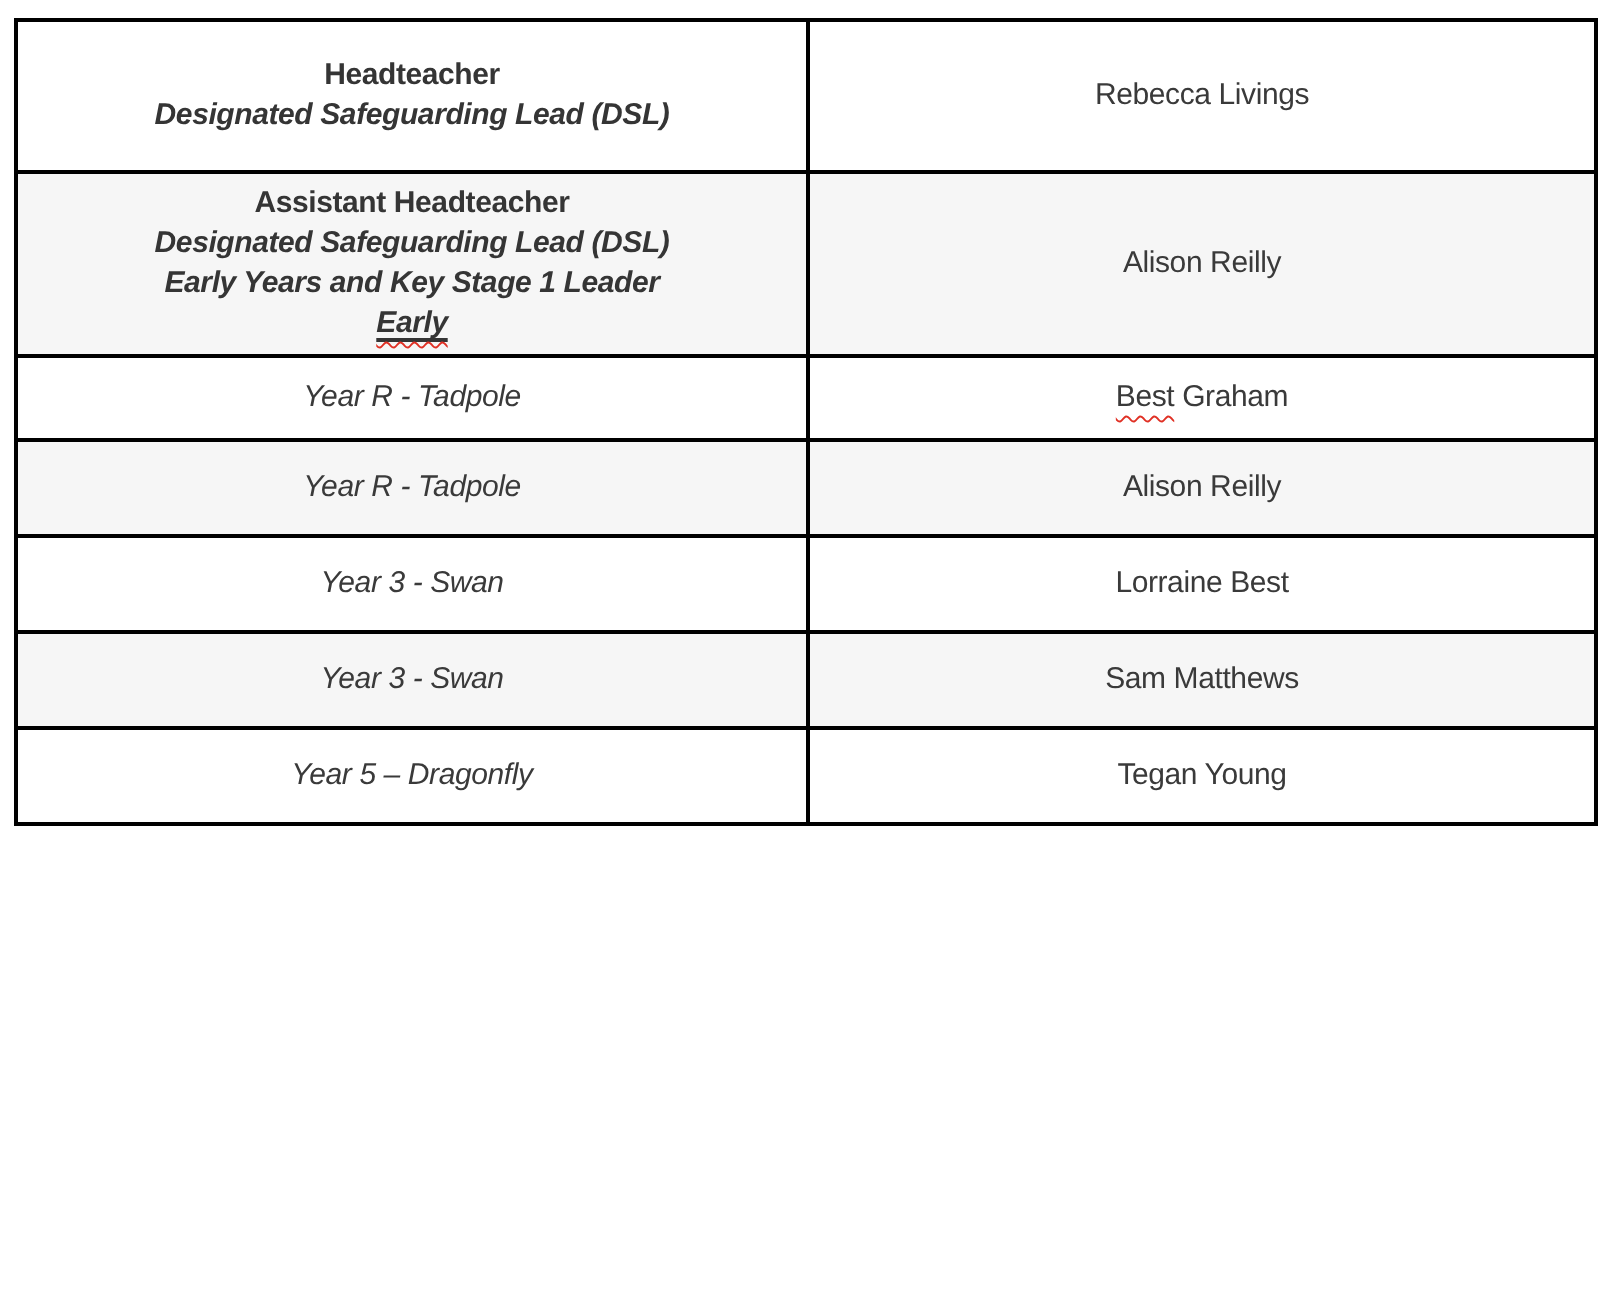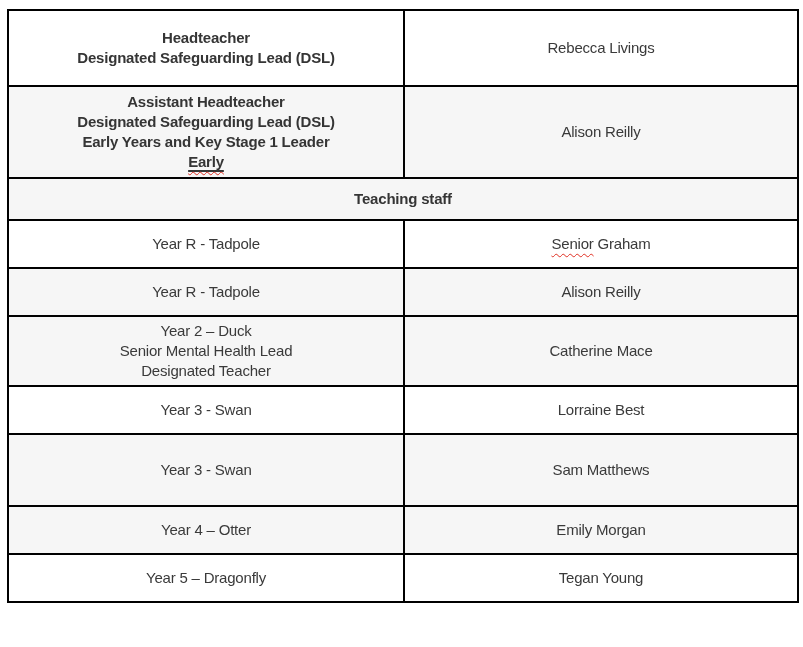--- a/index.html
+++ b/index.html
@@ -42,21 +42,21 @@
   }
   tr:nth-child(1) td{height:66px;}
   tr:nth-child(2) td{height:82px;}
   tr:nth-child(3) td{height:32px;}
   tr:nth-child(8) td{height:62px;}
   tr:nth-child(13) td{height:44px;}
   tr.gray td{background:var(--alt);}
   tr.white td{background:var(--white);}
   .line{display:block;}
   .b{font-weight:bold;color:#353535;}
-  .i{}
+  .i{font-style:italic;}
   .u{text-decoration:underline;text-decoration-thickness:1.5px;text-underline-offset:3px;}
   .sp{
     text-decoration:underline wavy var(--squiggle);
     text-decoration-thickness:1px;
     text-underline-offset:4px;
     text-decoration-skip-ink:none;
   }
   .u > .sp{
     text-decoration-line:underline;
   }
@@ -84,73 +84,52 @@
           <td>
             <span class="line"><span class="b">Assistant Headteacher</span></span>
             <span class="line"><span class="b i">Designated Safeguarding Lead (DSL)</span></span>
             <span class="line"><span class="b i">Early Years and Key Stage 1 Leader</span></span>
             <span class="line"><span class="b i u"><span class="sp">Early</span></span></span>
           </td>
           <td>
             <span class="line"><span>Alison Reilly</span></span>
           </td>
         </tr>
-        <tr class="gray">
-          <td colspan="2"><span class="b">Teaching staff</span></td>
-        </tr>
         <tr class="white">
           <td>
             <span class="line"><span class="i">Year R - Tadpole</span></span>
           </td>
           <td>
-            <span class="line"><span class="sp">Senior</span><span> Graham</span></span>
+            <span class="line"><span class="sp">Best</span><span> Graham</span></span>
           </td>
         </tr>
         <tr class="gray">
           <td>
             <span class="line"><span class="i">Year R - Tadpole</span></span>
           </td>
           <td>
             <span class="line"><span>Alison Reilly</span></span>
-          </td>
-        </tr>
-        <tr class="gray">
-          <td>
-            <span class="line"><span class="i">Year 2 – Duck</span></span>
-            <span class="line"><span class="i">Senior Mental Health Lead</span></span>
-            <span class="line"><span class="i">Designated Teacher</span></span>
-          </td>
-          <td>
-            <span class="line"><span>Catherine Mace</span></span>
           </td>
         </tr>
         <tr class="white">
           <td>
             <span class="line"><span class="i">Year 3 - Swan</span></span>
           </td>
           <td>
             <span class="line"><span>Lorraine Best</span></span>
           </td>
         </tr>
         <tr class="gray">
           <td>
             <span class="line"><span class="i">Year 3 - Swan</span></span>
           </td>
           <td>
             <span class="line"><span>Sam Matthews</span></span>
           </td>
         </tr>
-        <tr class="gray">
-          <td>
-            <span class="line"><span class="i">Year 4 – Otter</span></span>
-          </td>
-          <td>
-            <span class="line"><span>Emily Morgan</span></span>
-          </td>
-        </tr>
         <tr class="white">
           <td>
             <span class="line"><span class="i">Year 5 – Dragonfly</span></span>
           </td>
           <td>
             <span class="line"><span>Tegan Young</span></span>
           </td>
         </tr>
       </tbody>
   </table>

